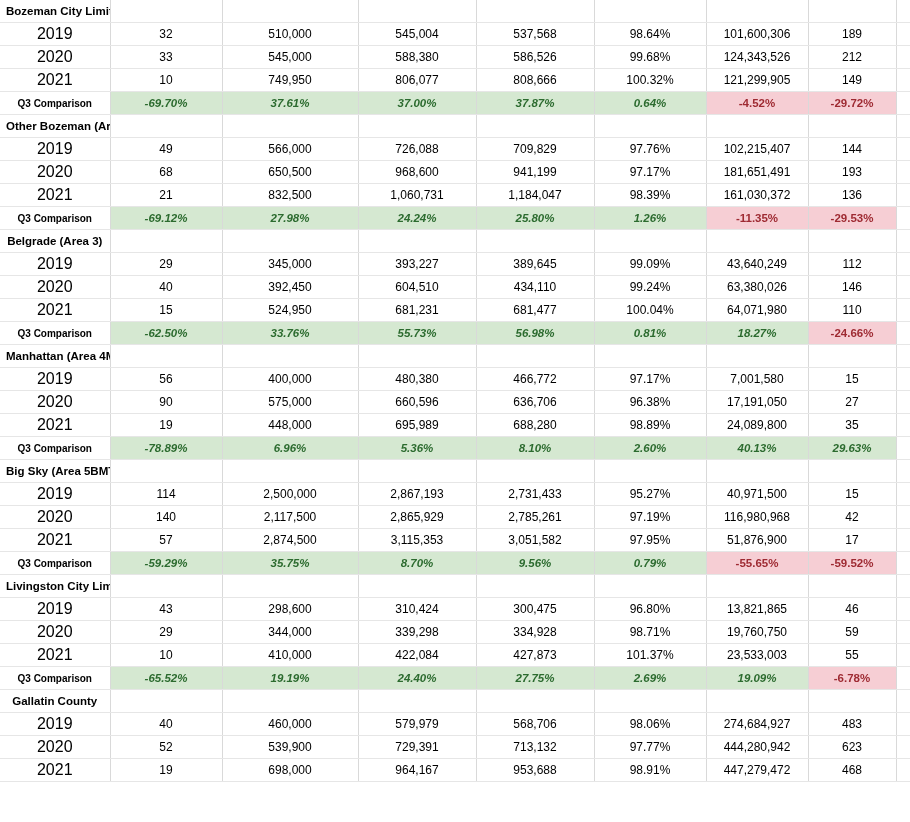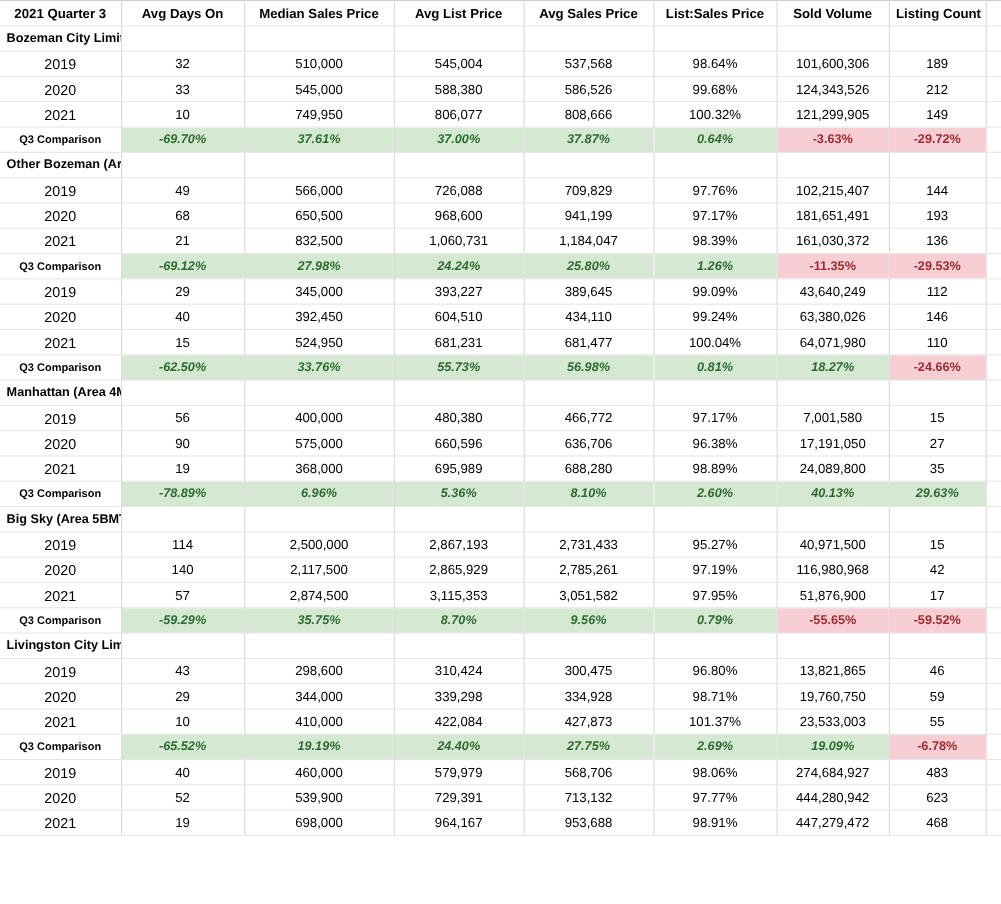--- a/index.html
+++ b/index.html
@@ -68,21 +68,21 @@
     font-weight: bold;
     font-size: 11.5px;
     overflow: visible;
     position: relative;
     z-index: 3;
   }
 
   
   tr.data-row td.rowhead {
     text-align: center;
-    font-size: 13px;
+    font-size: 16px;
     border-right: none;
     border-bottom: 1px solid #e6e6e6;
   }
   tr.data-row td.num {
     font-size: 12px;
     border: 1px solid #000000;
     border-top-width: 0;
   }
   tr.data-row.first-data td.num { border-top-width: 1px; }
 
@@ -119,31 +119,20 @@
       <col class="c-days">
       <col class="c-median">
       <col class="c-list">
     <col class="c-sales">
       <col class="c-ratio">
       <col class="c-volume">
       <col class="c-count">
       <col class="c-pad">
   </colgroup>
   <tbody id="sheet-body">
-      <tr class="head-row">
-        <td class="rowhead">2021 Quarter 3</td>
-        <td>Avg Days On</td>
-        <td>Median Sales Price</td>
-        <td>Avg List Price</td>
-        <td>Avg Sales Price</td>
-        <td>List:Sales Price</td>
-        <td>Sold Volume</td>
-        <td>Listing Count</td>
-        <td class="pad-cell"></td>
-      </tr>
       <tr class="section-row">
         <td class="section-title">Bozeman City Limits (Area 1)</td>
         <td></td>
         <td></td>
         <td></td>
         <td></td>
         <td></td>
         <td></td>
         <td></td>
         <td class="pad-cell"></td>
@@ -181,21 +170,21 @@
         <td class="num">149</td>
         <td class="pad-cell"></td>
       </tr>
       <tr class="comp-row">
         <td class="rowhead">Q3 Comparison</td>
         <td class="num pos">-69.70%</td>
         <td class="num pos">37.61%</td>
         <td class="num pos">37.00%</td>
         <td class="num pos">37.87%</td>
         <td class="num pos">0.64%</td>
-        <td class="num neg">-3.63%</td>
+        <td class="num neg">-4.52%</td>
         <td class="num neg">-29.72%</td>
         <td class="pad-cell"></td>
       </tr>
       <tr class="section-row">
         <td class="section-title">Other Bozeman (Area 2)</td>
         <td></td>
         <td></td>
         <td></td>
         <td></td>
         <td></td>
@@ -240,20 +229,31 @@
         <td class="rowhead">Q3 Comparison</td>
         <td class="num pos">-69.12%</td>
         <td class="num pos">27.98%</td>
         <td class="num pos">24.24%</td>
         <td class="num pos">25.80%</td>
         <td class="num pos">1.26%</td>
         <td class="num neg">-11.35%</td>
         <td class="num neg">-29.53%</td>
         <td class="pad-cell"></td>
       </tr>
+      <tr class="section-row">
+        <td class="section-title">Belgrade (Area 3)</td>
+        <td></td>
+        <td></td>
+        <td></td>
+        <td></td>
+        <td></td>
+        <td></td>
+        <td></td>
+        <td class="pad-cell"></td>
+      </tr>
       <tr class="data-row first-data">
         <td class="rowhead">2019</td>
         <td class="num">29</td>
         <td class="num">345,000</td>
         <td class="num">393,227</td>
         <td class="num">389,645</td>
         <td class="num">99.09%</td>
         <td class="num">43,640,249</td>
         <td class="num">112</td>
         <td class="pad-cell"></td>
@@ -320,21 +320,21 @@
         <td class="num">660,596</td>
         <td class="num">636,706</td>
         <td class="num">96.38%</td>
         <td class="num">17,191,050</td>
         <td class="num">27</td>
         <td class="pad-cell"></td>
       </tr>
       <tr class="data-row">
         <td class="rowhead">2021</td>
         <td class="num">19</td>
-        <td class="num">368,000</td>
+        <td class="num">448,000</td>
         <td class="num">695,989</td>
         <td class="num">688,280</td>
         <td class="num">98.89%</td>
         <td class="num">24,089,800</td>
         <td class="num">35</td>
         <td class="pad-cell"></td>
       </tr>
       <tr class="comp-row">
         <td class="rowhead">Q3 Comparison</td>
         <td class="num pos">-78.89%</td>
@@ -449,20 +449,31 @@
         <td class="rowhead">Q3 Comparison</td>
         <td class="num pos">-65.52%</td>
         <td class="num pos">19.19%</td>
         <td class="num pos">24.40%</td>
         <td class="num pos">27.75%</td>
         <td class="num pos">2.69%</td>
         <td class="num pos">19.09%</td>
         <td class="num neg">-6.78%</td>
         <td class="pad-cell"></td>
       </tr>
+      <tr class="section-row">
+        <td class="section-title">Gallatin County</td>
+        <td></td>
+        <td></td>
+        <td></td>
+        <td></td>
+        <td></td>
+        <td></td>
+        <td></td>
+        <td class="pad-cell"></td>
+      </tr>
       <tr class="data-row first-data">
         <td class="rowhead">2019</td>
         <td class="num">40</td>
         <td class="num">460,000</td>
         <td class="num">579,979</td>
         <td class="num">568,706</td>
         <td class="num">98.06%</td>
         <td class="num">274,684,927</td>
         <td class="num">483</td>
         <td class="pad-cell"></td>

